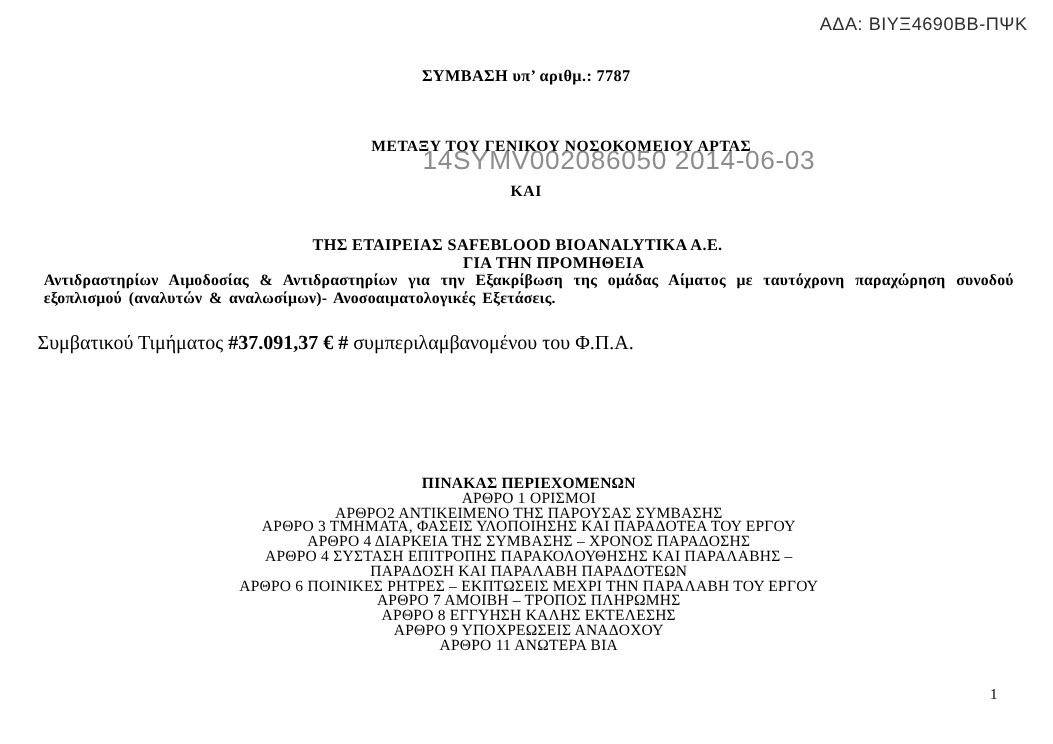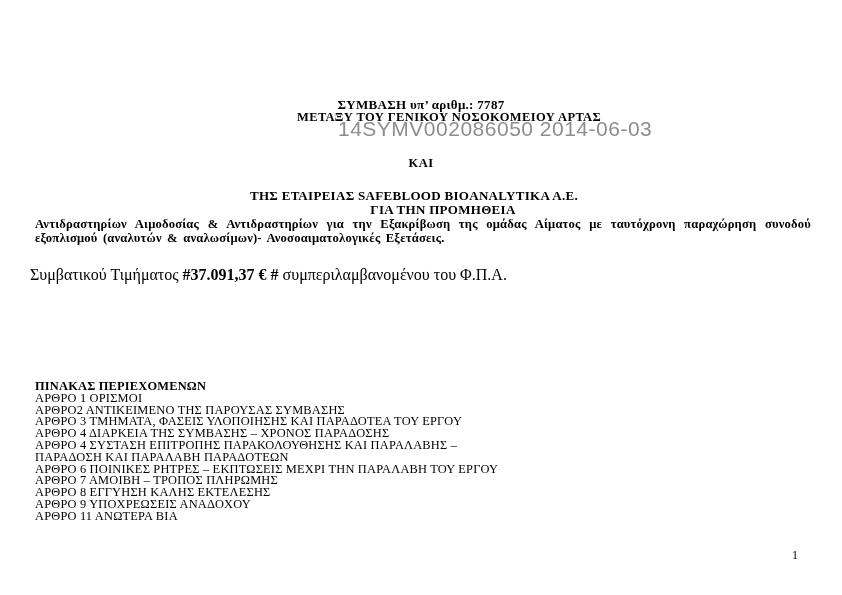--- a/index.html
+++ b/index.html
@@ -27,21 +27,20 @@
   }
   .contract-title {
     position: absolute;
     top: 53px;
     left: 0;
     width: 842px;
     text-align: center;
     font-weight: bold;
     font-size: 13px;
     letter-spacing: 0.3px;
-    margin-top: 44px;
   }
   .between-line {
     position: absolute;
     top: 110px;
     left: 0;
     width: 842px;
     text-align: center;
     font-weight: bold;
     font-size: 12.5px;
     letter-spacing: 0.4px;
@@ -54,21 +53,21 @@
     left: 338px;
     font-family: "Liberation Sans", "DejaVu Sans", sans-serif;
     font-size: 21px;
     color: #8d8d8d;
     letter-spacing: 0.5px;
     z-index: 1;
     white-space: nowrap;
   }
   .and-line {
     position: absolute;
-    top: 156px;
+    top: 146px;
     left: 0;
     width: 842px;
     text-align: center;
     font-weight: bold;
     font-size: 12.5px;
     letter-spacing: 0.5px;
   }
   .company-line {
     position: absolute;
     top: 188px;
@@ -113,36 +112,38 @@
     font-weight: bold;
   }
   .toc {
     position: absolute;
     top: 381px;
     left: 35px;
     width: 776px;
     font-size: 12.4px;
     line-height: 11.8px;
     letter-spacing: 0.2px;
+    text-align: center;
   }
   .toc-title {
     font-weight: bold;
   }
   .page-number {
     position: absolute;
     top: 548px;
     left: 792px;
     font-size: 12px;
   }
 </style>
 </head>
 <body>
 
 <div class="page">
 
+  <div class="ada">ΑΔΑ: ΒΙΥΞ4690ΒΒ-ΠΨΚ</div>
 
   <div class="contract-title">ΣΥΜΒΑΣΗ υπ’ αριθμ.: 7787</div>
 
   <div class="watermark">14SYMV002086050 2014-06-03</div>
 
   <div class="between-line">ΜΕΤΑΞΥ ΤΟΥ ΓΕΝΙΚΟΥ ΝΟΣΟΚΟΜΕΙΟΥ ΑΡΤΑΣ</div>
 
   <div class="and-line">ΚΑΙ</div>
 
   <div class="company-line">ΤΗΣ ΕΤΑΙΡΕΙΑΣ SAFEBLOOD BIOANALYTIKA A.E.</div>

